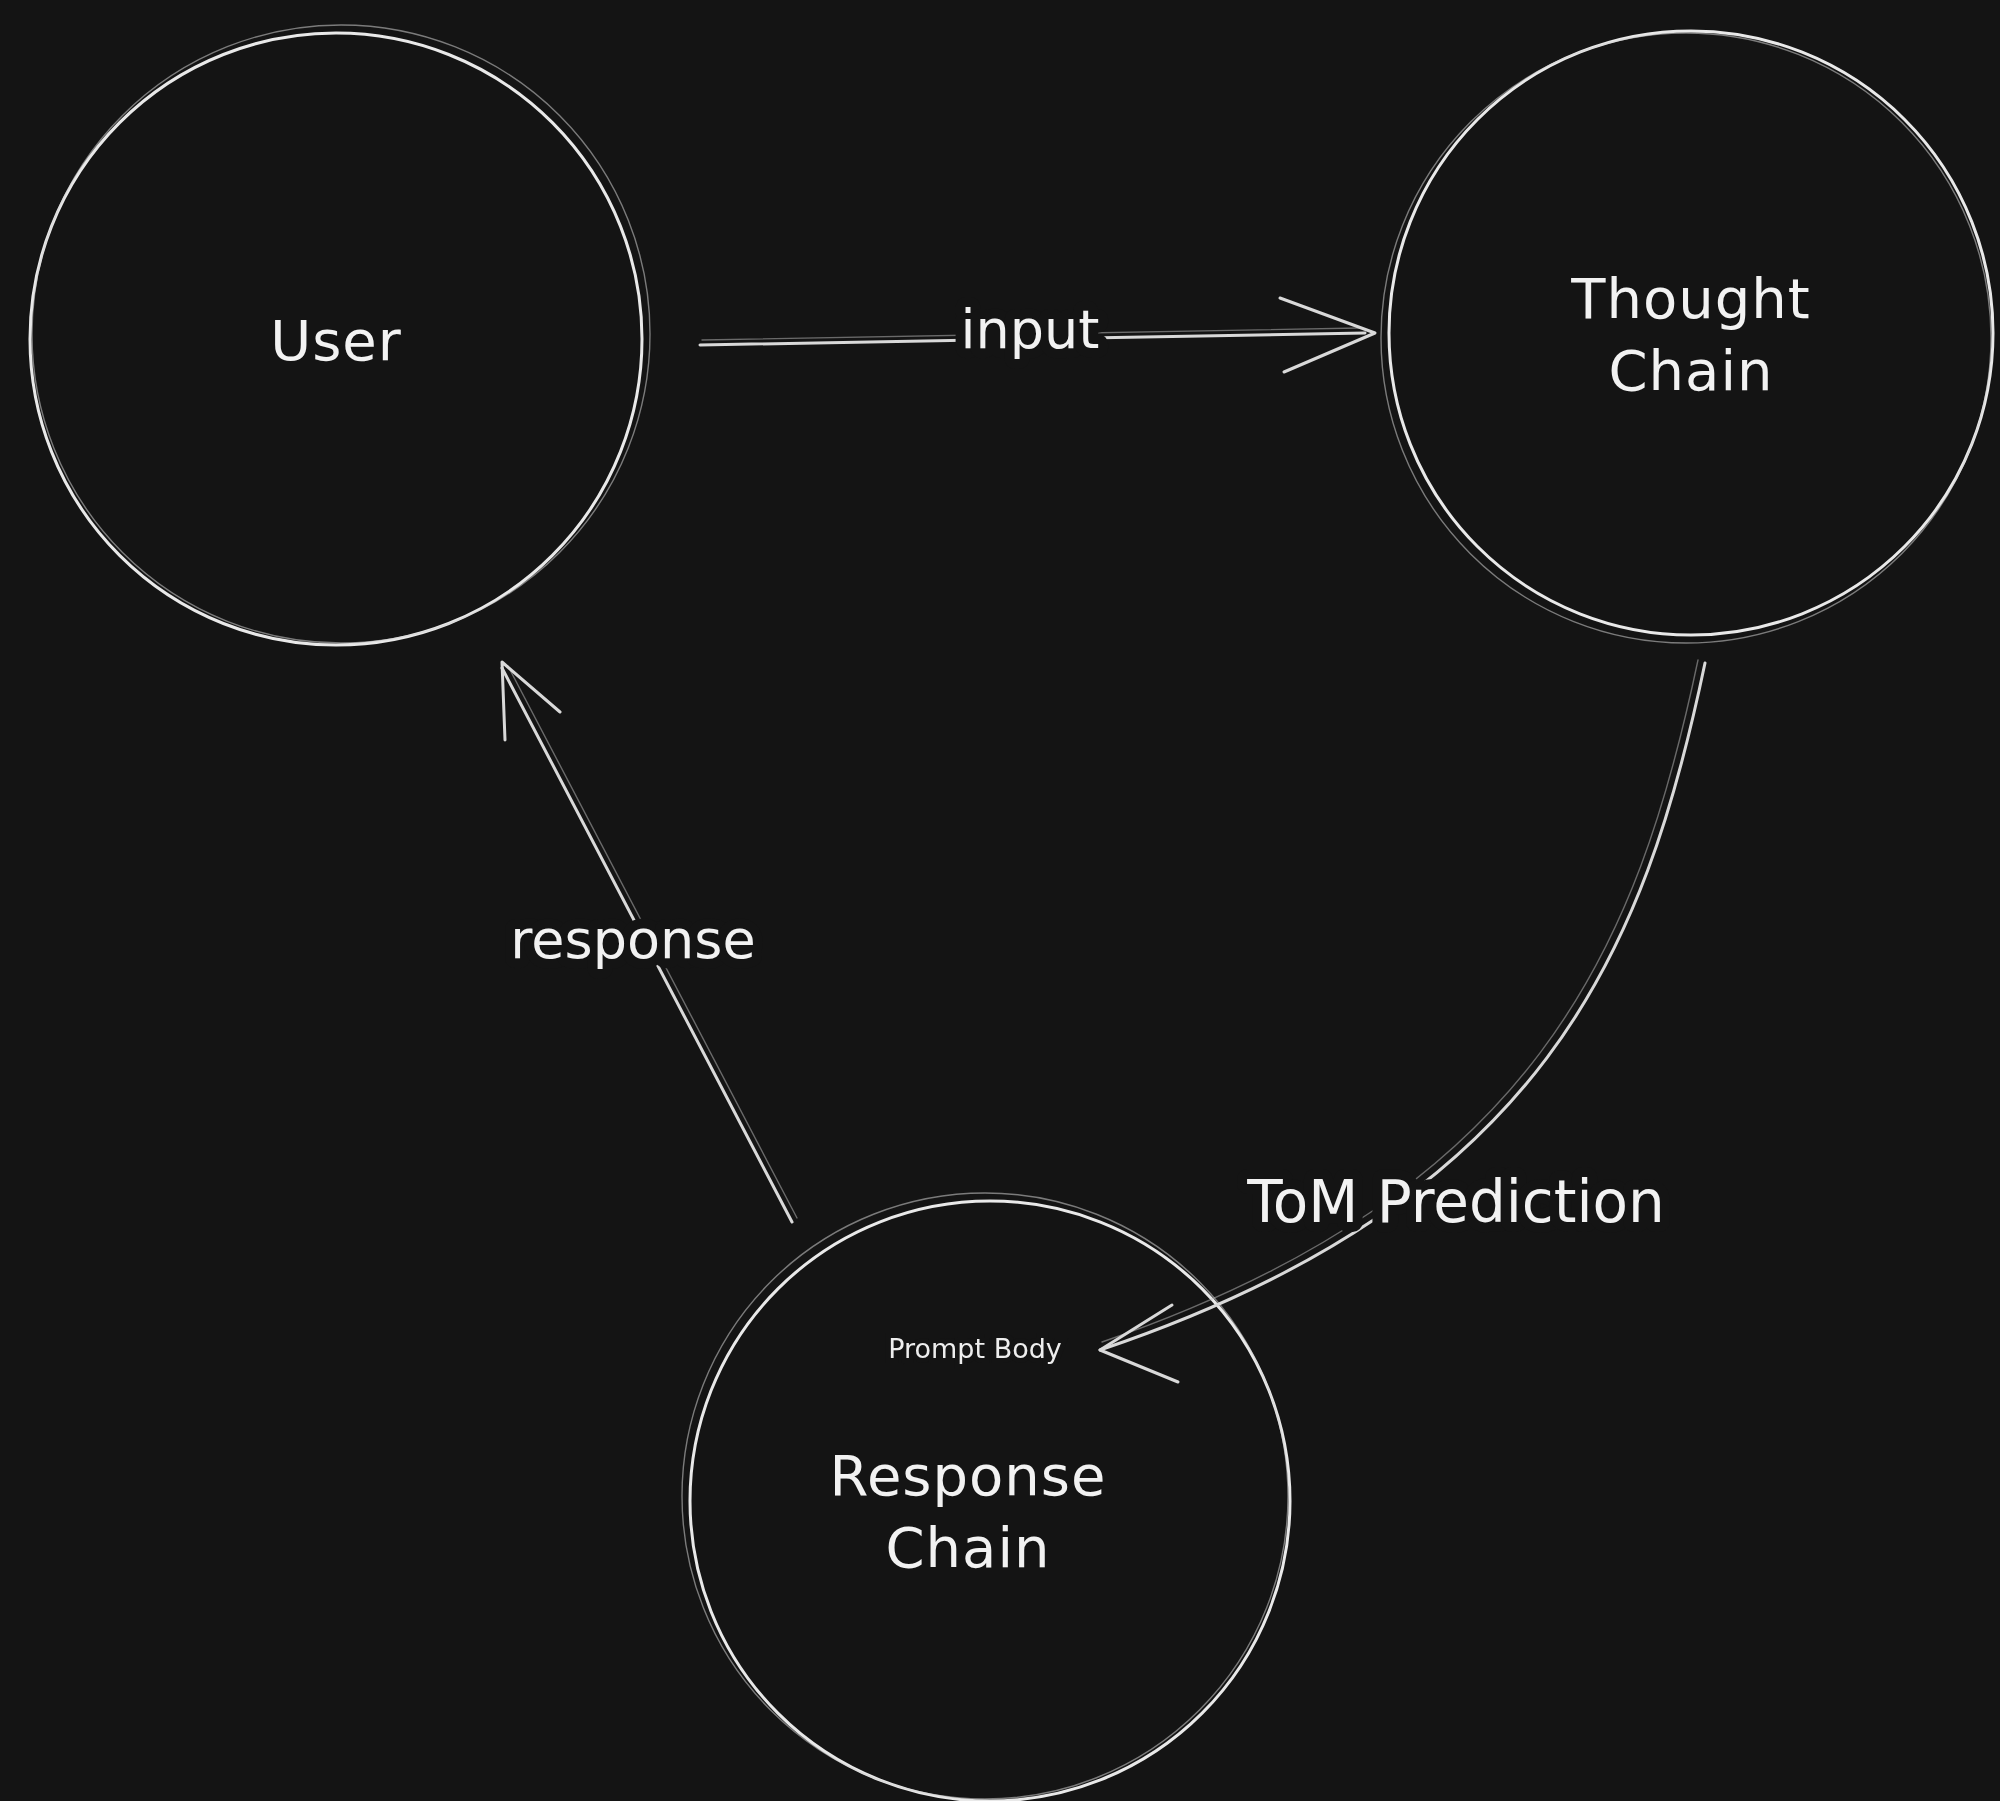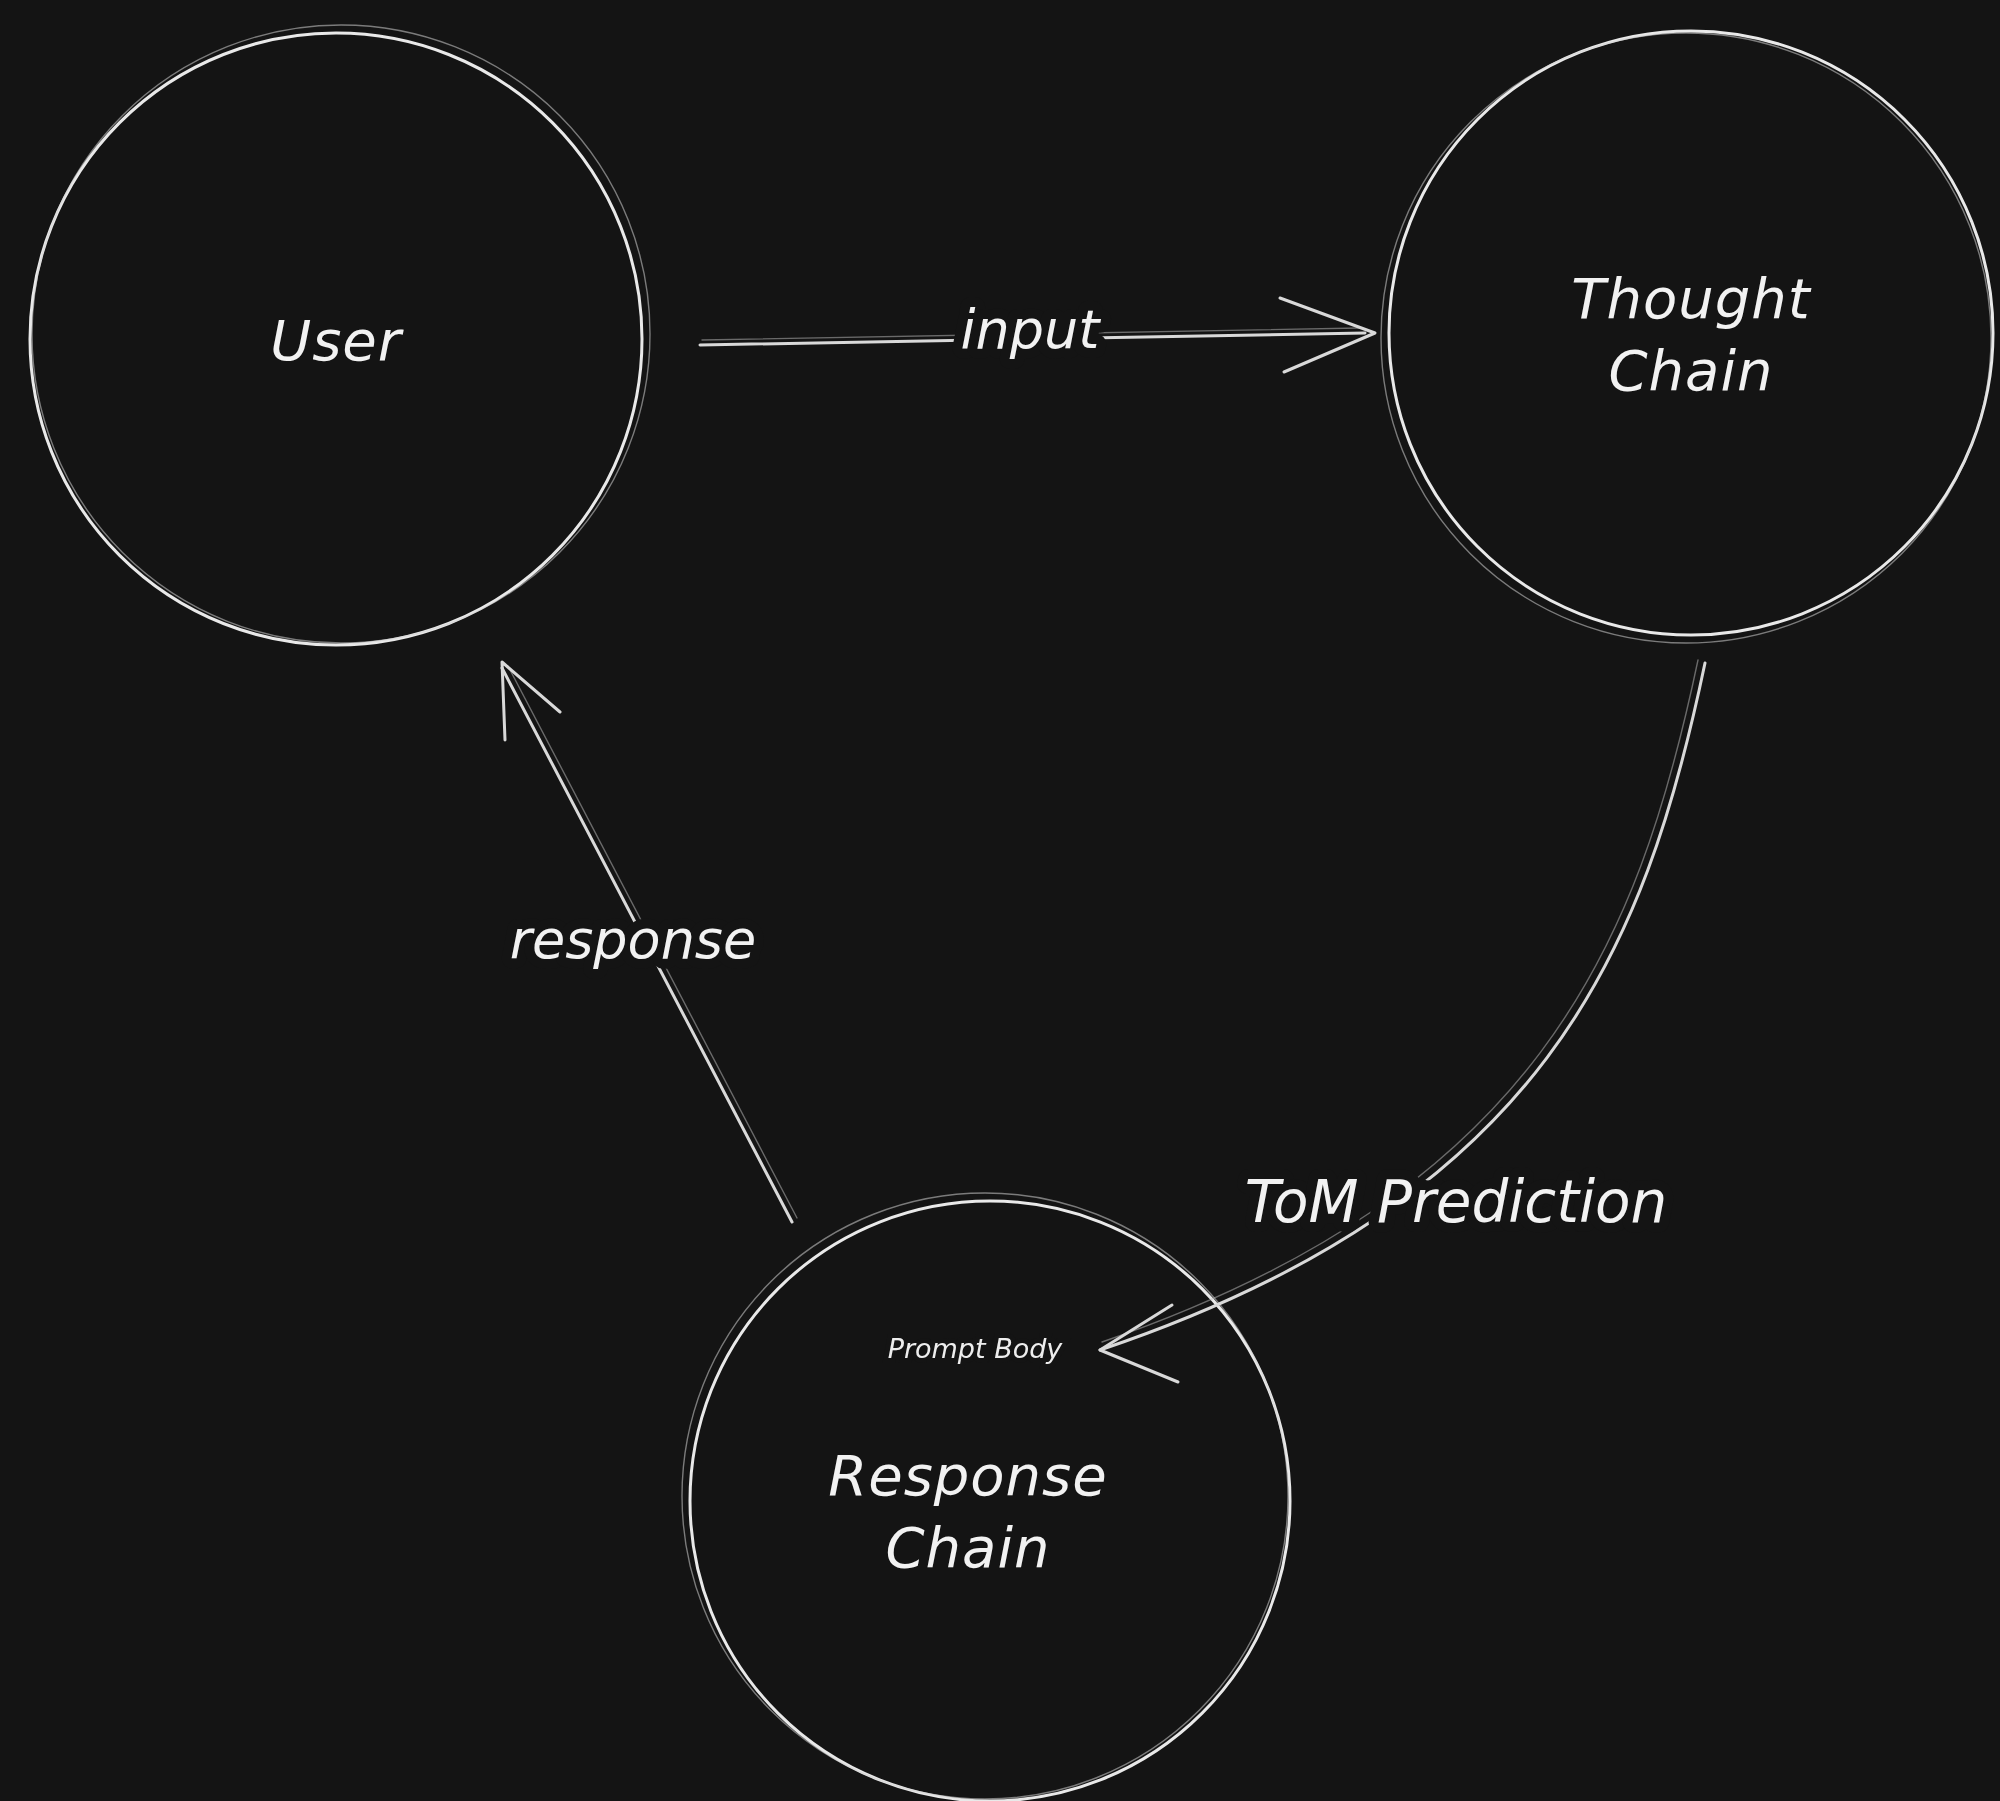--- a/index.html
+++ b/index.html
@@ -7,21 +7,20 @@
     padding: 0;
     background: #141414;
     width: 100%;
     height: 100%;
   }
   .canvas-wrap {
     width: 2000px;
     height: 1801px;
     background: #141414;
     overflow: hidden;
-    font-style: italic;
   }
   svg {
     display: block;
   }
   .node-circle {
     fill: none;
     stroke: #e9e9e9;
     stroke-width: 3;
   }
   .node-circle-sketch {

